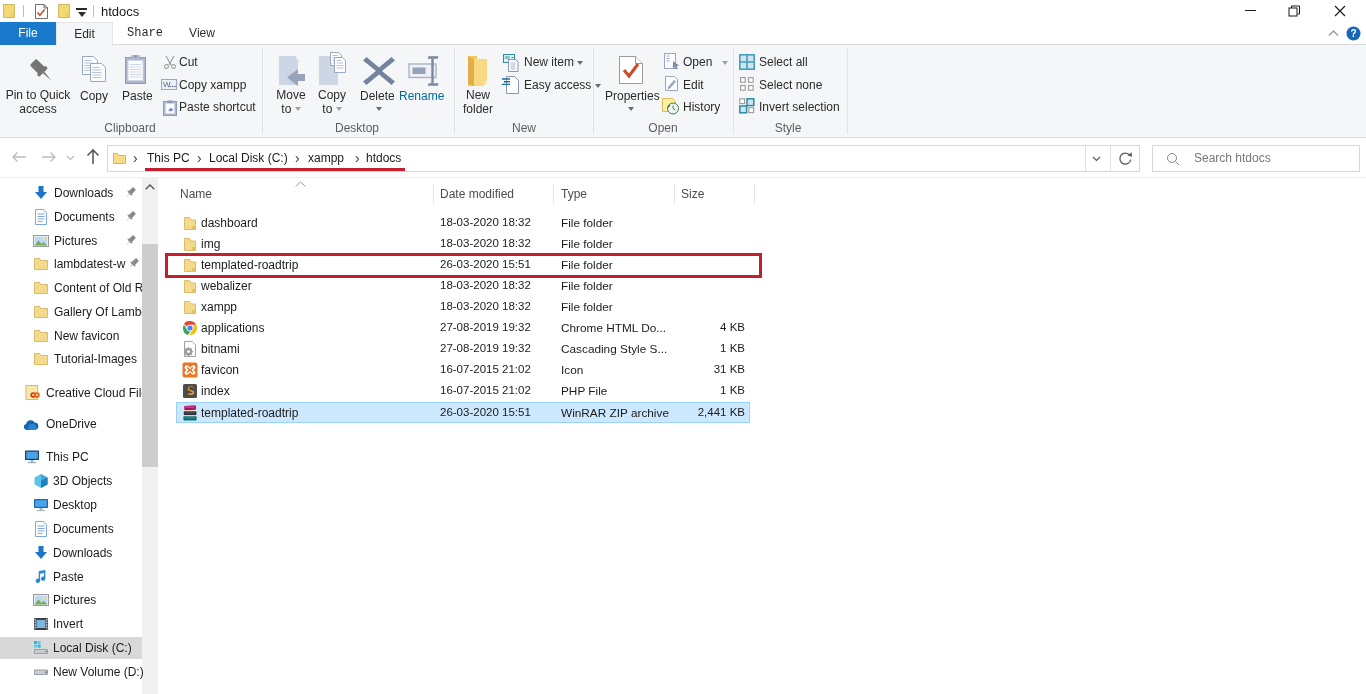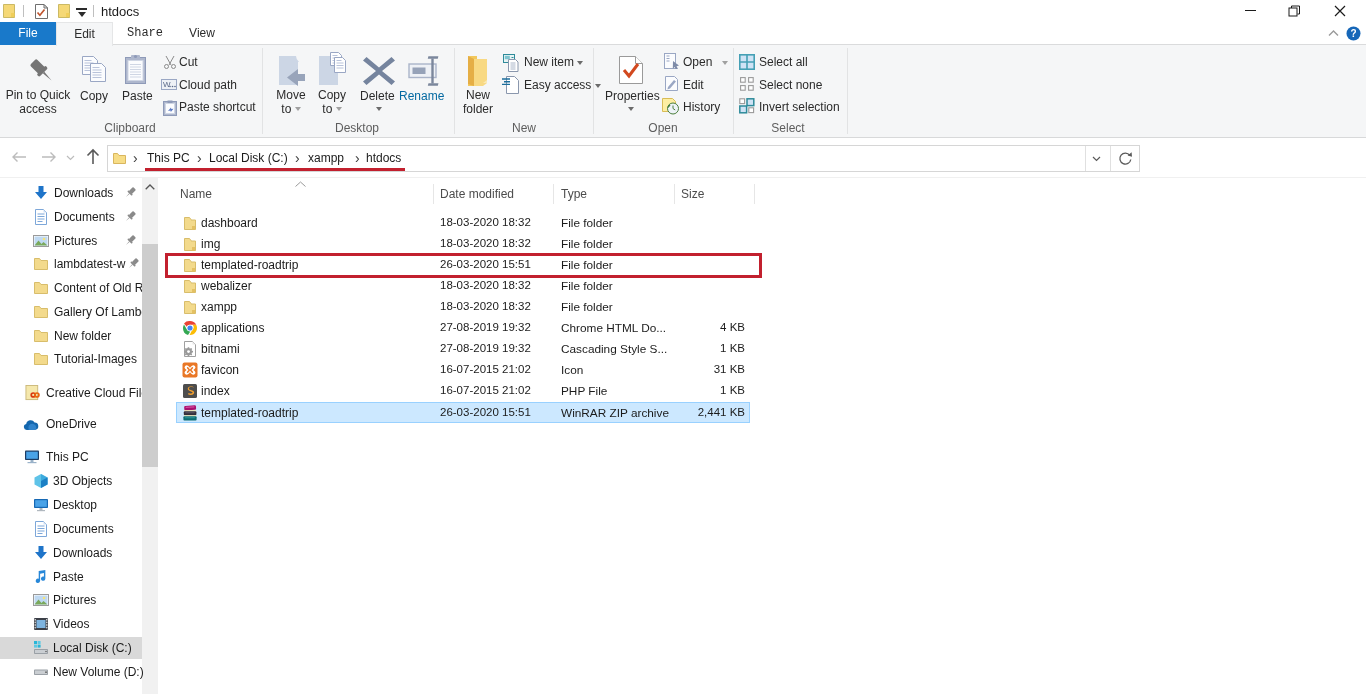--- a/index.html
+++ b/index.html
@@ -100,21 +100,21 @@
 <div id="ribbon">
   <div class="rsep" style="left:262px"></div>
   <div class="rsep" style="left:454px"></div>
   <div class="rsep" style="left:593px"></div>
   <div class="rsep" style="left:733px"></div>
   <div class="rsep" style="left:847px"></div>
   <div class="glabel" style="left:130px">Clipboard</div>
   <div class="glabel" style="left:357px">Desktop</div>
   <div class="glabel" style="left:524px">New</div>
   <div class="glabel" style="left:663px">Open</div>
-  <div class="glabel" style="left:788px">Select</div>
+  <div class="glabel" style="left:788px">Style</div>
 
   <svg class="abs" style="left:28px;top:12px" width="28" height="30" viewBox="0 0 28 30">
     <g fill="#757575" transform="rotate(-45 14 14)">
       <rect x="9.4" y="1.2" width="9.2" height="12.6" rx="1.8"></rect>
       <rect x="7.8" y="12.6" width="12.4" height="3.6" rx="1.4"></rect>
       <path d="M13 16.2h2L14 27.5z"></path>
     </g>
   </svg>
   <div class="rtext rbig" style="left:0px;top:44px;width:76px">Pin to Quick<br>access</div>
 
@@ -145,21 +145,21 @@
         </g>
   </svg>
   <div class="rtext" style="left:179px;top:10px">Cut</div>
   <svg class="abs" style="left:161px;top:34px" width="16" height="11" viewBox="0 0 16 11">
     <rect x="0.5" y="0.5" width="15" height="10" fill="#eef1f6" stroke="#9aa7c4"></rect>
     <text x="2" y="8" font-size="8" fill="#5a6988" font-family="Liberation Sans">W</text>
     <circle cx="9" cy="7.5" r="0.8" fill="#5a6988"></circle>
         <circle cx="11.5" cy="7.5" r="0.8" fill="#5a6988"></circle>
         <circle cx="14" cy="7.5" r="0.8" fill="#5a6988"></circle>
   </svg>
-  <div class="rtext" style="left:179px;top:33px">Cloud path</div>
+  <div class="rtext" style="left:179px;top:33px">Copy xampp</div>
   <svg class="abs" style="left:163px;top:55px" width="14" height="16" viewBox="0 0 14 16">
     <rect x="0.5" y="1.5" width="13" height="14" fill="#aeb7cd" stroke="#8e9ab8"></rect>
     <rect x="2.5" y="3.5" width="9" height="10" fill="#fbfcfe" stroke="#cfd6e4"></rect>
     <rect x="4.5" y="0.5" width="5" height="2.5" fill="#8e9ab8"></rect>
     <path d="M5 11l3-3.5.3 1.5 2.2-.3-2.7 3.2-.3-1.4z" fill="#5a79c4"></path>
   </svg>
   <div class="rtext" style="left:179px;top:55px">Paste shortcut</div>
 
   <svg class="abs" style="left:278px;top:10px" width="28" height="32" viewBox="0 0 28 32">
     <path fill="#ccd6e5" d="M1 1h17a8 8 0 0 0 3 6h-1v23H1z"></path>
@@ -300,20 +300,27 @@
           <path fill="none" stroke="#5a5a5a" stroke-width="1.2" d="M1 1l3.5 3.5L8 1"></path>
         </svg>
     <div class="abs" style="left:1002px;top:0;width:1px;height:25px;background:#e0e0e0"></div>
     <svg class="abs" style="left:1010px;top:5px" width="15" height="15" viewBox="0 0 15 15">
           <path fill="none" stroke="#5a5a5a" stroke-width="1.3" d="M12.8 8.5a5.5 5.5 0 1 1-1-4.2"></path>
           <path fill="#5a5a5a" d="M13.6 1.2l.4 4.6-4.4-1.4z"></path>
         </svg>
   </div>
 
   <div class="abs" style="left:145px;top:30px;width:260px;height:3px;background:#c2202e"></div>
+  <div id="searchbox">
+    <svg class="abs" style="left:13px;top:6px" width="14" height="14" viewBox="0 0 14 14">
+          <circle cx="6" cy="6" r="4.5" fill="none" stroke="#8a8a8a"></circle>
+          <path stroke="#8a8a8a" d="M9.5 9.5L13 13"></path>
+        </svg>
+    <div class="crumb" style="left:41px;color:#777">Search htdocs</div>
+  </div>
 </div>
 
 <div class="abs" style="left:0;top:177px;width:1366px;height:1px;background:#f0f0f0"></div>
 <div id="content">
 
   <div id="sbtrack"></div>
   <svg class="abs" style="left:145px;top:6px" width="10" height="6" viewBox="0 0 10 6">
         <path fill="none" stroke="#555" stroke-width="1.3" d="M0.7 5.3L5 1l4.3 4.3"></path>
       </svg>
   <div id="sbthumb"></div>
@@ -509,21 +516,21 @@
   <div class="siderow" style="left:54px;top:276.5px;width:88px;overflow:hidden">Content of Old R</div>
   <svg class="sicon" style="left:33px;top:279.5px" viewBox="0 0 16 16">
         <path fill="#f3da8c" stroke="#d8bd6b" d="M1.5 2.5h5l1.5 2h6.5v9H1.5z"></path>
       </svg>
 
   <div class="siderow" style="left:54px;top:300.5px;width:88px;overflow:hidden">Gallery Of Lambd</div>
   <svg class="sicon" style="left:33px;top:303.5px" viewBox="0 0 16 16">
         <path fill="#f3da8c" stroke="#d8bd6b" d="M1.5 2.5h5l1.5 2h6.5v9H1.5z"></path>
       </svg>
 
-  <div class="siderow" style="left:54px;top:324.5px">New folder</div>
+  <div class="siderow" style="left:54px;top:324.5px">New favicon</div>
   <svg class="sicon" style="left:33px;top:327.5px" viewBox="0 0 16 16">
         <path fill="#f3da8c" stroke="#d8bd6b" d="M1.5 2.5h5l1.5 2h6.5v9H1.5z"></path>
       </svg>
 
   <div class="siderow" style="left:54px;top:348px">Tutorial-Images</div>
   <svg class="sicon" style="left:33px;top:351px" viewBox="0 0 16 16">
         <path fill="#f3da8c" stroke="#d8bd6b" d="M1.5 2.5h5l1.5 2h6.5v9H1.5z"></path>
       </svg>
 
   <div class="siderow" style="left:46px;top:381.5px;width:96px;overflow:hidden">Creative Cloud File</div>
@@ -582,21 +589,21 @@
       </svg>
 
   <div class="siderow" style="left:53px;top:589.3px">Pictures</div>
   <svg class="sicon" style="left:33px;top:592.3px" viewBox="0 0 16 16">
         <rect x="0.5" y="2.5" width="15" height="11" fill="#fff" stroke="#9a9a9a"></rect>
         <rect x="1.5" y="3.5" width="13" height="9" fill="#bfd9f2"></rect>
         <path fill="#7aa95c" d="M1.5 12.5l4-5 3 3.5 2-2 4 3.5z"></path>
         <circle cx="11" cy="6" r="1.3" fill="#f6e27a"></circle>
       </svg>
 
-  <div class="siderow" style="left:53px;top:613px">Videos</div>
+  <div class="siderow" style="left:53px;top:613px">Invert</div>
   <svg class="sicon" style="left:33px;top:616px" viewBox="0 0 16 16">
         <rect x="1" y="2" width="14" height="12" rx="1" fill="#3c4048"></rect>
         <rect x="3.5" y="4" width="9" height="8" fill="#7db4e0"></rect>
         <g fill="#e8e8e8">
           <rect x="1.6" y="3" width="1.2" height="1.6"></rect>
           <rect x="1.6" y="5.6" width="1.2" height="1.6"></rect>
           <rect x="1.6" y="8.2" width="1.2" height="1.6"></rect>
           <rect x="1.6" y="10.8" width="1.2" height="1.6"></rect>
           <rect x="13.2" y="3" width="1.2" height="1.6"></rect>
           <rect x="13.2" y="5.6" width="1.2" height="1.6"></rect>

